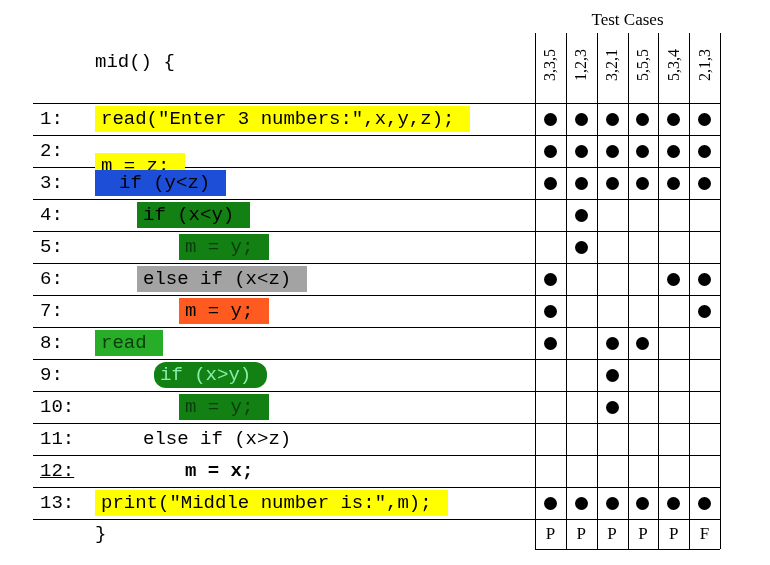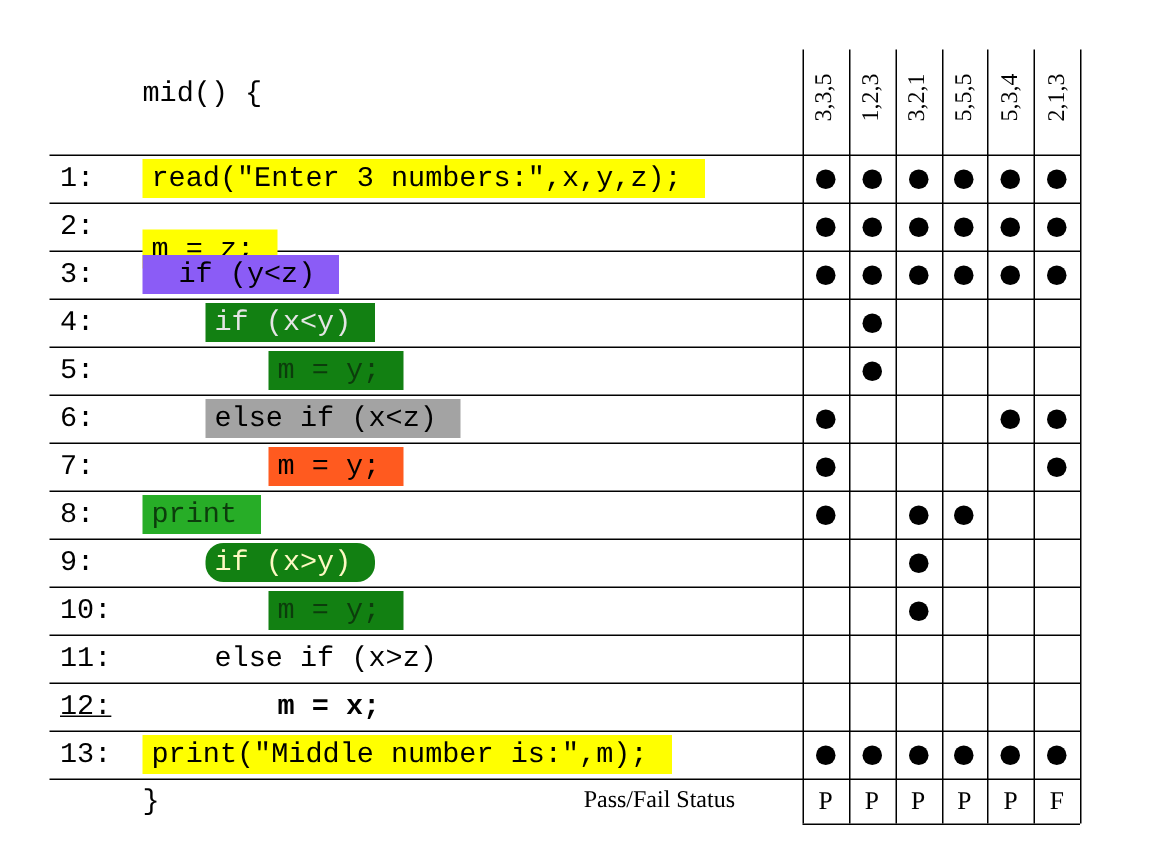--- a/index.html
+++ b/index.html
@@ -19,23 +19,23 @@
   .hdr{position:absolute;font-size:19px;line-height:28px;white-space:pre;}
   .brace{position:absolute;font-size:19px;line-height:30px;}
   .dot{position:absolute;width:13px;height:13px;border-radius:50%;background:#000;}
   .pf{position:absolute;text-align:center;font-size:17px;line-height:30px;height:30px;}
   .pf-label{position:absolute;text-align:right;font-size:16px;line-height:30px;}
 </style>
 </head>
 <body>
 
 <div class="stage">
+  <div class="title">Test Cases</div>
   <div class="hdr mono" style="left:95px;top:48px">mid() {</div>
   <div class="brace mono" style="left:95px;top:519px">}</div>
-  <div class="pf-label" style="left:250px;top:519px;width:240px">Pass/Fail Status</div>
   <div id="generated">
       <div class="vline" style="left: 535px; top: 33px; height: 516px; background: rgb(0, 0, 0);"></div>
       <div class="vline" style="left: 565.833px; top: 33px; height: 516px; background: rgb(0, 0, 0);"></div>
       <div class="vline" style="left: 596.667px; top: 33px; height: 516px; background: rgb(0, 0, 0);"></div>
       <div class="vline" style="left: 627.5px; top: 33px; height: 516px; background: rgb(0, 0, 0);"></div>
       <div class="vline" style="left: 658.333px; top: 33px; height: 516px; background: rgb(0, 0, 0);"></div>
       <div class="vline" style="left: 689.167px; top: 33px; height: 516px; background: rgb(0, 0, 0);"></div>
       <div class="vline" style="left: 720px; top: 33px; height: 516px; background: rgb(0, 0, 0);"></div>
       <div class="hline" style="left: 33px; top: 103px; width: 687px; background: rgb(0, 0, 0);"></div>
       <div class="hline" style="left: 33px; top: 135px; width: 687px; background: rgb(0, 0, 0);"></div>
@@ -80,49 +80,49 @@
       <div class="dot" style="left: 698.083px; top: 112.5px; background: rgb(0, 0, 0);"></div>
       <div class="linenum mono" style="top: 135px;">2:</div>
       <div class="codebox mono" style="left: 95px; top: 138px; background-color: rgb(255, 255, 0); color: rgb(0, 0, 0); margin-top: 15px;">m = z;</div>
       <div class="dot" style="left: 543.917px; top: 144.5px; background: rgb(0, 0, 0);"></div>
       <div class="dot" style="left: 574.75px; top: 144.5px; background: rgb(0, 0, 0);"></div>
       <div class="dot" style="left: 605.583px; top: 144.5px; background: rgb(0, 0, 0);"></div>
       <div class="dot" style="left: 636.417px; top: 144.5px; background: rgb(0, 0, 0);"></div>
       <div class="dot" style="left: 667.25px; top: 144.5px; background: rgb(0, 0, 0);"></div>
       <div class="dot" style="left: 698.083px; top: 144.5px; background: rgb(0, 0, 0);"></div>
       <div class="linenum mono" style="top: 167px;">3:</div>
-      <div class="codebox mono" style="left: 95px; top: 170px; background-color: #8b5cf6; color: rgb(0, 0, 0); padding-left: 24px;">if (y&lt;z)</div>
+      <div class="codebox mono" style="left: 95px; top: 170px; background-color: #1d4ed8; color: rgb(0, 0, 0); padding-left: 24px;">if (y&lt;z)</div>
       <div class="dot" style="left: 543.917px; top: 176.5px; background: rgb(0, 0, 0);"></div>
       <div class="dot" style="left: 574.75px; top: 176.5px; background: rgb(0, 0, 0);"></div>
       <div class="dot" style="left: 605.583px; top: 176.5px; background: rgb(0, 0, 0);"></div>
       <div class="dot" style="left: 636.417px; top: 176.5px; background: rgb(0, 0, 0);"></div>
       <div class="dot" style="left: 667.25px; top: 176.5px; background: rgb(0, 0, 0);"></div>
       <div class="dot" style="left: 698.083px; top: 176.5px; background: rgb(0, 0, 0);"></div>
       <div class="linenum mono" style="top: 199px;">4:</div>
-      <div class="codebox mono" style="left: 137px; top: 202px; background-color: rgb(18, 128, 18); color: #e5e5e5;">if (x&lt;y)</div>
+      <div class="codebox mono" style="left: 137px; top: 202px; background-color: rgb(18, 128, 18); color: #000000;">if (x&lt;y)</div>
       <div class="dot" style="left: 574.75px; top: 208.5px; background: rgb(0, 0, 0);"></div>
       <div class="linenum mono" style="top: 231px;">5:</div>
       <div class="codebox mono" style="left: 179px; top: 234px; background-color: rgb(18, 128, 18); color: rgb(12, 60, 12);">m = y;</div>
       <div class="dot" style="left: 574.75px; top: 240.5px; background: rgb(0, 0, 0);"></div>
       <div class="linenum mono" style="top: 263px;">6:</div>
       <div class="codebox mono" style="left: 137px; top: 266px; background-color: #a3a3a3; color: rgb(0, 0, 0);">else if (x&lt;z)</div>
       <div class="dot" style="left: 543.917px; top: 272.5px; background: rgb(0, 0, 0);"></div>
       <div class="dot" style="left: 667.25px; top: 272.5px; background: rgb(0, 0, 0);"></div>
       <div class="dot" style="left: 698.083px; top: 272.5px; background: rgb(0, 0, 0);"></div>
       <div class="linenum mono" style="top: 295px;">7:</div>
       <div class="codebox mono" style="left: 179px; top: 298px; background-color: rgb(255, 90, 31); color: rgb(0, 0, 0);">m = y;</div>
       <div class="dot" style="left: 543.917px; top: 304.5px; background: rgb(0, 0, 0);"></div>
       <div class="dot" style="left: 698.083px; top: 304.5px; background: rgb(0, 0, 0);"></div>
       <div class="linenum mono" style="top: 327px;">8:</div>
-      <div class="codebox mono" style="left: 95px; top: 330px; background-color: rgb(39, 173, 39); color: rgb(12, 60, 12);">print</div>
+      <div class="codebox mono" style="left: 95px; top: 330px; background-color: rgb(39, 173, 39); color: rgb(12, 60, 12);">read</div>
       <div class="dot" style="left: 543.917px; top: 336.5px; background: rgb(0, 0, 0);"></div>
       <div class="dot" style="left: 605.583px; top: 336.5px; background: rgb(0, 0, 0);"></div>
       <div class="dot" style="left: 636.417px; top: 336.5px; background: rgb(0, 0, 0);"></div>
       <div class="linenum mono" style="top: 359px;">9:</div>
-      <div class="codebox mono" style="left: 137px; top: 362px; background-color: rgb(18, 128, 18); color: #fef9c3; border-radius: 12px;">if (x&gt;y)</div>
+      <div class="codebox mono" style="left: 154px; top: 362px; background-color: rgb(18, 128, 18); color: #86efac; border-radius: 12px;">if (x&gt;y)</div>
       <div class="dot" style="left: 605.583px; top: 368.5px; background: rgb(0, 0, 0);"></div>
       <div class="linenum mono" style="top: 391px;">10:</div>
       <div class="codebox mono" style="left: 179px; top: 394px; background-color: rgb(18, 128, 18); color: rgb(12, 60, 12);">m = y;</div>
       <div class="dot" style="left: 605.583px; top: 400.5px; background: rgb(0, 0, 0);"></div>
       <div class="linenum mono" style="top: 423px;">11:</div>
       <div class="codebox mono" style="left: 137px; top: 426px;">else if (x&gt;z)</div>
       <div class="linenum mono" style="top: 455px; text-decoration: underline;">12:</div>
       <div class="codebox mono" style="left: 179px; top: 458px; font-weight: bold;">m = x;</div>
       <div class="linenum mono" style="top: 487px;">13:</div>
       <div class="codebox mono" style="left: 95px; top: 490px; background-color: rgb(255, 255, 0); color: rgb(0, 0, 0);">print("Middle number is:",m);</div>

